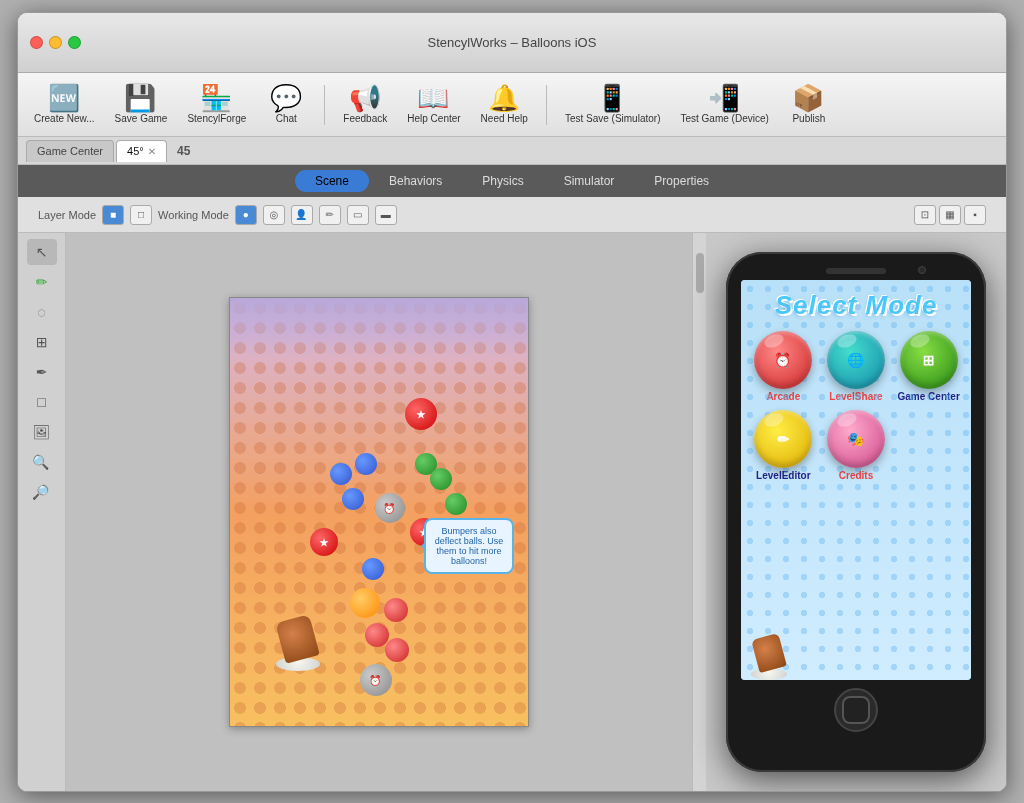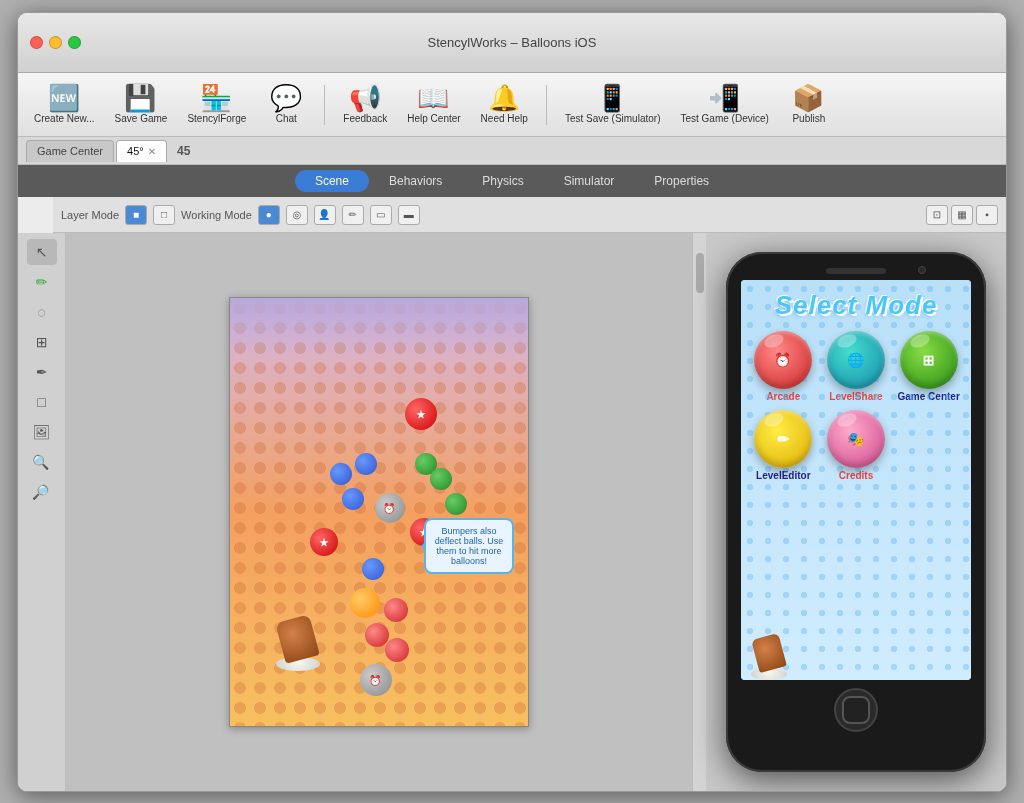--- a/index.html
+++ b/index.html
@@ -149,21 +149,21 @@
     }
     .scene-tab {
       padding: 4px 20px;
       font-size: 12px;
       color: #ddd;
       cursor: pointer;
       border-radius: 4px;
     }
     .scene-tab.active {
       background: #3a7bd5;
-      color: #fef9c3;
+      color: #000000;
       border-radius: 12px;
       text-align: right;
     }
 
     
     .working-area {
       display: flex;
       flex: 1;
       overflow: hidden;
     }
@@ -201,25 +201,24 @@
       background: #c8c8c8;
       overflow: hidden;
     }
 
     
     .mode-bar {
       background: #e0e0e0;
       height: 36px;
       display: flex;
       align-items: center;
-      padding: 0 8px;
+      padding: 0 20px;
       gap: 6px;
       border-bottom: 1px solid #bbb;
       flex-shrink: 0;
-      margin-left: 35px;
     }
     .mode-label {
       font-size: 11px;
       color: #555;
       font-weight: 500;
     }
     .mode-btn {
       width: 22px;
       height: 20px;
       border-radius: 3px;

